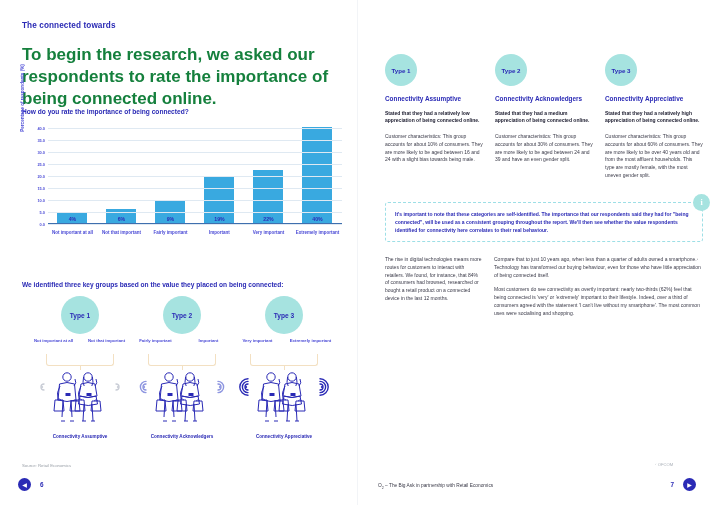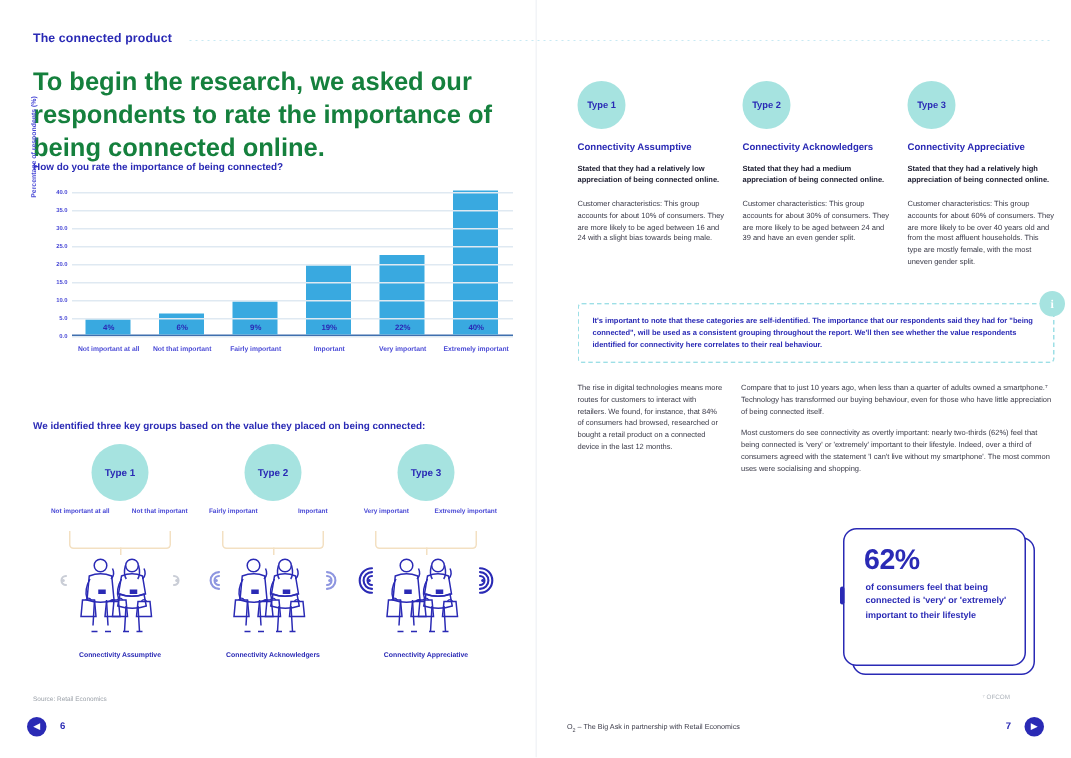--- a/index.html
+++ b/index.html
@@ -288,21 +288,21 @@
   .pagenum { font-size: 6.4px; font-weight: bold; color: #2a2ab5; }
 </style>
 </head>
 <body>
 
 <div class="page">
 
   <div class="gutter"></div>
 
   <div class="header">
-    <div class="header-title">The connected product</div>
+    <div class="header-title">The connected towards</div>
     <div class="header-dots"></div>
   </div>
 
   <div class="headline">To begin the research, we asked our respondents to rate the importance of being connected online.</div>
   <div class="sub-q">How do you rate the importance of being connected?</div>
 
   <div class="chart-wrap">
     <div class="y-title">Percentage of respondents (%)</div>
     <div class="plot" id="plot">
       <div class="axis-line"></div>
@@ -535,28 +535,20 @@
     <div class="callout-text">It's important to note that these categories are self-identified. The importance that our respondents said they had for "being connected", will be used as a consistent grouping throughout the report. We'll then see whether the value respondents identified for connectivity here correlates to their real behaviour.</div>
   </div>
 
   <div class="para-left">The rise in digital technologies means more routes for customers to interact with retailers. We found, for instance, that 84% of consumers had browsed, researched or bought a retail product on a connected device in the last 12 months.</div>
   <div class="para-right">
     <p>Compare that to just 10 years ago, when less than a quarter of adults owned a smartphone.⁷ Technology has transformed our buying behaviour, even for those who have little appreciation of being connected itself.</p>
     <p>Most customers do see connectivity as overtly important: nearly two-thirds (62%) feel that being connected is 'very' or 'extremely' important to their lifestyle. Indeed, over a third of consumers agreed with the statement 'I can't live without my smartphone'. The most common uses were socialising and shopping.</p>
   </div>
 
 
-  <div class="phone">
-    <div class="phone-shadow"></div>
-    <div class="phone-body">
-      <div class="phone-btn"></div>
-    </div>
-    <div class="phone-num">62%</div>
-    <div class="phone-txt">of consumers feel that being connected is 'very' or 'extremely' important to their lifestyle</div>
-  </div>
 
   <div class="footnote">⁷ OFCOM</div>
 
   <div class="footer-center">
     <span>O</span><sub>2</sub><span> – The Big Ask in partnership with Retail Economics</span>
   </div>
 
   <div class="pager-left">
     <div class="nav-circle">◀</div>
     <div class="pagenum">6</div>

